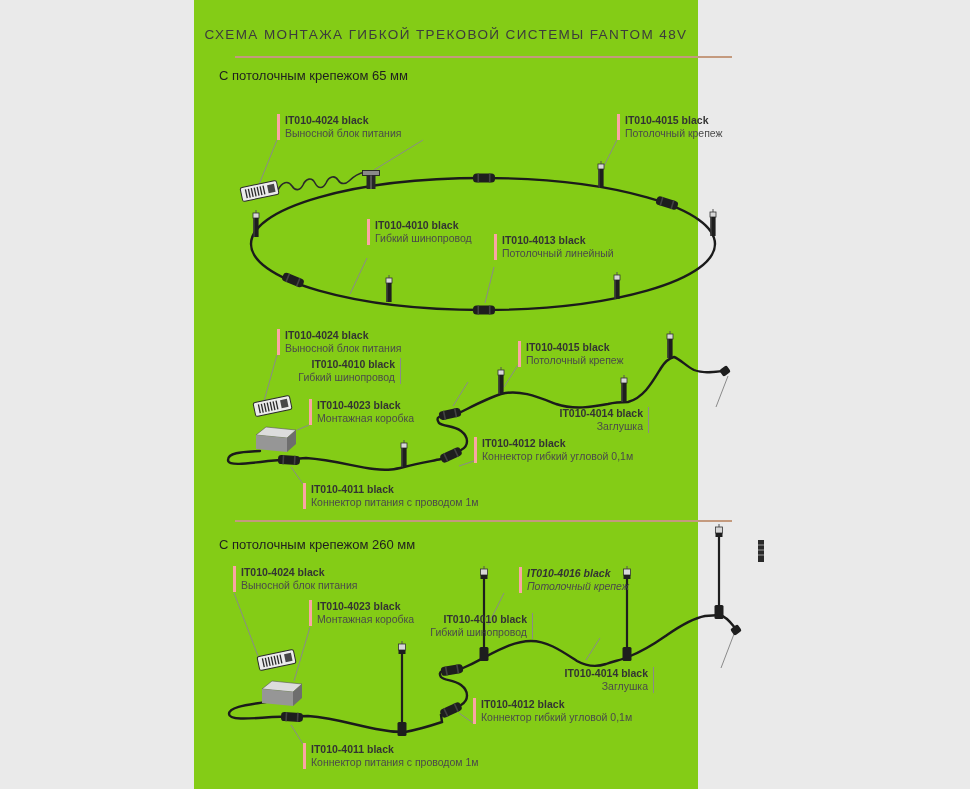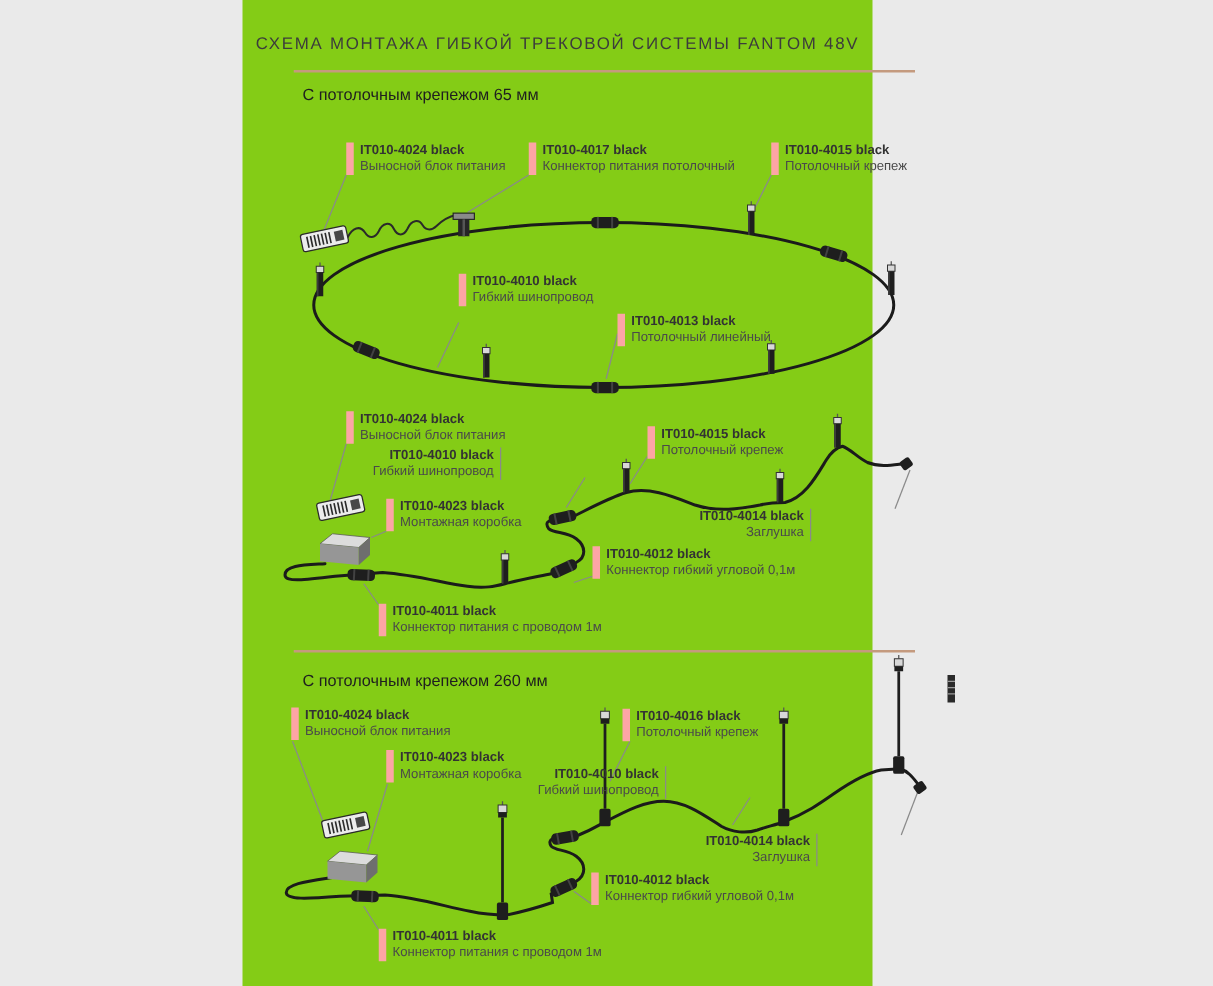--- a/index.html
+++ b/index.html
@@ -19,28 +19,28 @@
     text-align:center; font-size:13.5px; letter-spacing:1.4px;
     color:#3c3c3c; font-weight:400;
   }
   .divider {
     position:absolute; left:41px; width:497px; height:2px;
     background:#c49a7e;
   }
   .divider.d1 { top:56px; }
   .divider.d2 { top:520px; }
   .section-heading {
-    position:absolute; left:48px; font-size:13px; color:#1f1f1f;
+    position:absolute; left:25px; font-size:13px; color:#1f1f1f;
   }
   .section-heading.h1 { top:68px; }
   .section-heading.h2 { top:537px; }
   svg.diagram { position:absolute; left:0; top:0; }
   .lbl {
     position:absolute; font-size:10.5px; line-height:12.5px; color:#3d3d3d;
-    border-left:6px solid #fca5a5; padding-left:5px; white-space:nowrap;
+    border-left:3px solid #fca5a5; padding-left:5px; white-space:nowrap;
     min-height:26px;
   }
   .lbl .code { font-weight:700; color:#333; }
   .lbl .desc { font-weight:400; color:#4a4a4a; }
   .lbl.right {
     border-left:none; border-right:1px solid #8a8a8a;
     padding-left:0; padding-right:5px; text-align:right;
   }
 </style>
 </head>
@@ -195,33 +195,29 @@
         <line x1="564" y1="550" x2="570" y2="550" stroke="#9a9a9a" stroke-width="1"></line>
         <line x1="564" y1="555" x2="570" y2="555" stroke="#9a9a9a" stroke-width="1"></line>
       </g>
     </g>
   </svg>
 
   <div class="lbl" style="left:83px;top:114px;">
     <div class="code">IT010-4024 black</div>
     <div class="desc">Выносной блок питания</div>
   </div>
-  <div class="lbl" style="left:229px;top:114px;">
-    <div class="code">IT010-4017 black</div>
-    <div class="desc">Коннектор питания потолочный</div>
-  </div>
   <div class="lbl" style="left:423px;top:114px;">
     <div class="code">IT010-4015 black</div>
     <div class="desc">Потолочный крепеж</div>
   </div>
   <div class="lbl" style="left:173px;top:219px;">
     <div class="code">IT010-4010 black</div>
     <div class="desc">Гибкий шинопровод</div>
   </div>
-  <div class="lbl" style="left:300px;top:234px;margin-top:17px;">
+  <div class="lbl" style="left:300px;top:234px;">
     <div class="code">IT010-4013 black</div>
     <div class="desc">Потолочный линейный</div>
   </div>
 
   <div class="lbl" style="left:83px;top:329px;">
     <div class="code">IT010-4024 black</div>
     <div class="desc">Выносной блок питания</div>
   </div>
   <div class="lbl right" style="right:297px;top:358px;">
     <div class="code">IT010-4010 black</div>
@@ -249,21 +245,21 @@
   </div>
 
   <div class="lbl" style="left:39px;top:566px;">
     <div class="code">IT010-4024 black</div>
     <div class="desc">Выносной блок питания</div>
   </div>
   <div class="lbl" style="left:115px;top:600px;">
     <div class="code">IT010-4023 black</div>
     <div class="desc">Монтажная коробка</div>
   </div>
-  <div class="lbl" style="left:304px;top:567px;">
+  <div class="lbl" style="left:325px;top:567px;font-style:italic;">
     <div class="code">IT010-4016 black</div>
     <div class="desc">Потолочный крепеж</div>
   </div>
   <div class="lbl right" style="right:165px;top:613px;">
     <div class="code">IT010-4010 black</div>
     <div class="desc">Гибкий шинопровод</div>
   </div>
   <div class="lbl right" style="right:44px;top:667px;">
     <div class="code">IT010-4014 black</div>
     <div class="desc">Заглушка</div>

